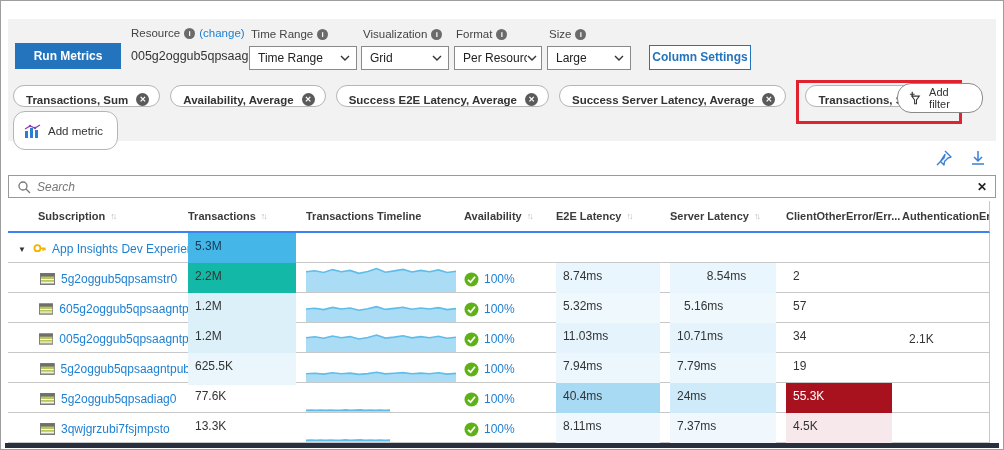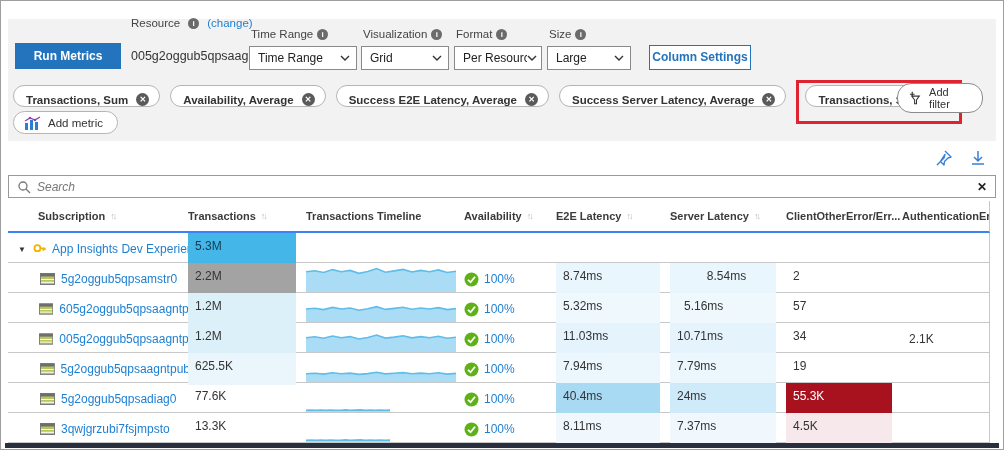--- a/index.html
+++ b/index.html
@@ -17,21 +17,21 @@
   .dd svg { flex: 0 0 auto; }
   .col-settings { position: absolute; left: 648px; top: 44px; width: 102px; height: 25px; background: #fff; border: 1px solid #2373bd; color: #2373bd; font-size: 12px; font-weight: bold; text-align: center; line-height: 23px; cursor: pointer; }
 
   
   .pills { position: absolute; left: 12px; top: 84px; display: flex; align-items: flex-start; gap: 10px; }
   .pill { display: flex; align-items: flex-end; gap: 8px; height: 22px; padding: 0 10px 0 12px; background: #fff; border: 1px solid #b5b5b5; border-radius: 12px; font-size: 11.5px; font-weight: bold; color: #333; white-space: nowrap; cursor: pointer; }
   .pill-x { width: 13px; height: 13px; border-radius: 50%; background: #5a5a5a; color: #fff; font-size: 8px; line-height: 13px; text-align: center; cursor: pointer; }
   .red-wrap { border: 3px solid #e02330; padding: 2px 6px 14px 6px; margin-top: -5px; }
   .add-filter { position: absolute; right: 20px; top: 82px; display: flex; align-items: center; gap: 6px; background: #fff; border: 1px solid #8a8a8a; border-radius: 14px; padding: 2px 12px 2px 10px; font-size: 11px; color: #333; width: 86px; cursor: pointer; }
   .add-filter .lbl { line-height: 12px; }
-  .add-metric { position: absolute; left: 12px; top: 110px; display: flex; align-items: center; gap: 7px; background: #fff; border: 1px solid #b5b5b5; border-radius: 12px; height: 23px; padding: 0 14px 0 10px; font-size: 11.5px; color: #333; cursor: pointer; }
+  .add-metric { position: absolute; left: 12px; top: 110px; display: flex; align-items: center; gap: 7px; background: #fff; border: 1px solid #b5b5b5; border-radius: 12px; height: 39px; padding: 0 14px 0 10px; font-size: 11.5px; color: #333; cursor: pointer; }
 
   
   .top-icons { position: absolute; right: 16px; top: 148px; display: flex; gap: 16px; }
   .top-icons .ic { cursor: pointer; }
 
   
   .search-bar { position: absolute; left: 7px; top: 174px; width: 988px; height: 23px; background: #fff; border: 1px solid #999; display: flex; align-items: center; }
   .search-bar input { flex: 1; border: none; outline: none; font-size: 12px; font-style: italic; color: #444; padding: 0 6px; background: transparent; font-family: "Liberation Sans", sans-serif; }
   .search-bar input::placeholder { font-style: italic; color: #777; }
   .search-glass { margin-left: 8px; }
@@ -54,21 +54,21 @@
   .c-plain { font-size: 12px; color: #333; padding-left: 7px; }
 </style>
 </head>
 <body>
 
 <div class="frame">
   <div class="toolbar-bg"></div>
 
   <button class="run-btn">Run Metrics</button>
 
-  <div class="field-label" style="left:130px; top:16px;gap:8px;">
+  <div class="field-label" style="left:130px; top:26px;">
     <span>Resource</span>
     <span class="info-dot">i</span>
     <span class="change-link">(change)</span>
   </div>
   <div class="resource-value">005g2oggub5qpsaagntp...</div>
 
   <div class="field-label" style="left:250px; top:27px;">
     <span>Time Range</span>
     <span class="info-dot">i</span>
   </div>
@@ -234,21 +234,21 @@
             <span style="width:16px"></span>
             <svg width="15" height="12" viewBox="0 0 15 12">
   <rect x="0.5" y="0.5" width="14" height="11" fill="#b9c65e" stroke="#7a7a7a"></rect>
   <rect x="0.5" y="0.5" width="14" height="3" fill="#6e6e6e"></rect>
   <line x1="1" y1="6.5" x2="14" y2="6.5" stroke="#fff" stroke-width="1"></line>
   <line x1="1" y1="9.3" x2="14" y2="9.3" stroke="#fff" stroke-width="1"></line>
             </svg>
             <span class="name">5g2oggub5qpsamstr0</span>
           </div>
           <div>
-            <div class="heat" style="background:#a3a3a3;">2.2M</div>
+            <div class="heat" style="background:#14b8a6;">2.2M</div>
           </div>
           <div class="c-tl">
             <svg width="150" height="26">
               <polygon points="0,26 0.0,5.7 8.8,4.7 17.6,6.5 26.5,3.6 35.3,5.7 44.1,4.4 52.9,7.3 61.8,5.5 70.6,2.6 79.4,6.2 88.2,4.9 97.1,3.4 105.9,6.0 114.7,4.4 123.5,5.7 132.4,3.9 141.2,6.5 150.0,5.2 150,26" fill="#aadcf5"></polygon>
               <polyline points="0.0,5.7 8.8,4.7 17.6,6.5 26.5,3.6 35.3,5.7 44.1,4.4 52.9,7.3 61.8,5.5 70.6,2.6 79.4,6.2 88.2,4.9 97.1,3.4 105.9,6.0 114.7,4.4 123.5,5.7 132.4,3.9 141.2,6.5 150.0,5.2" fill="none" stroke="#5fbde9" stroke-width="1.6"></polyline>
             </svg>
           </div>
           <div class="c-avail">
             <svg width="15" height="15" viewBox="0 0 15 15">
   <circle cx="7.5" cy="7.5" r="7" fill="#5eb216"></circle>

